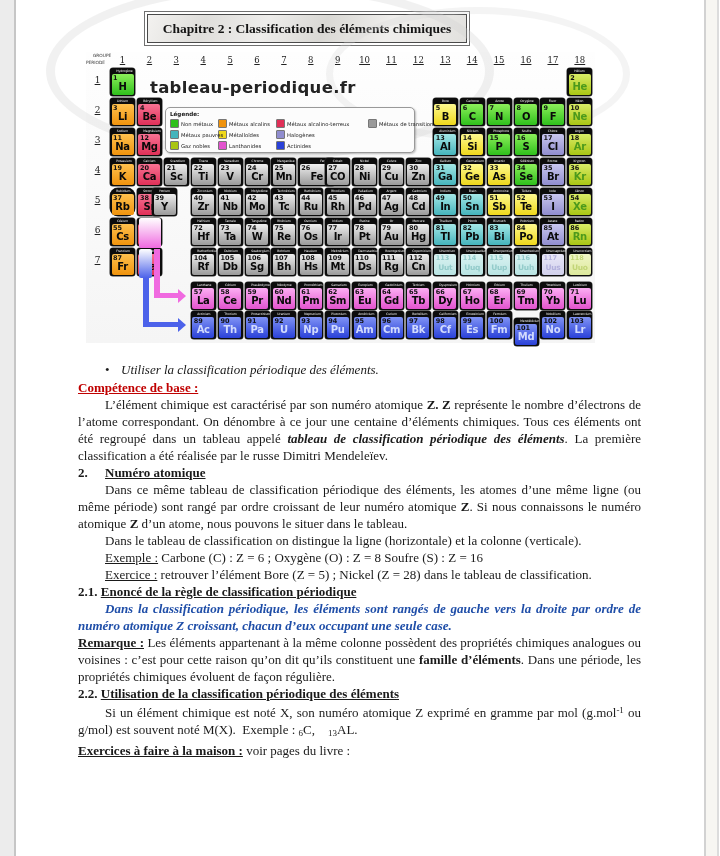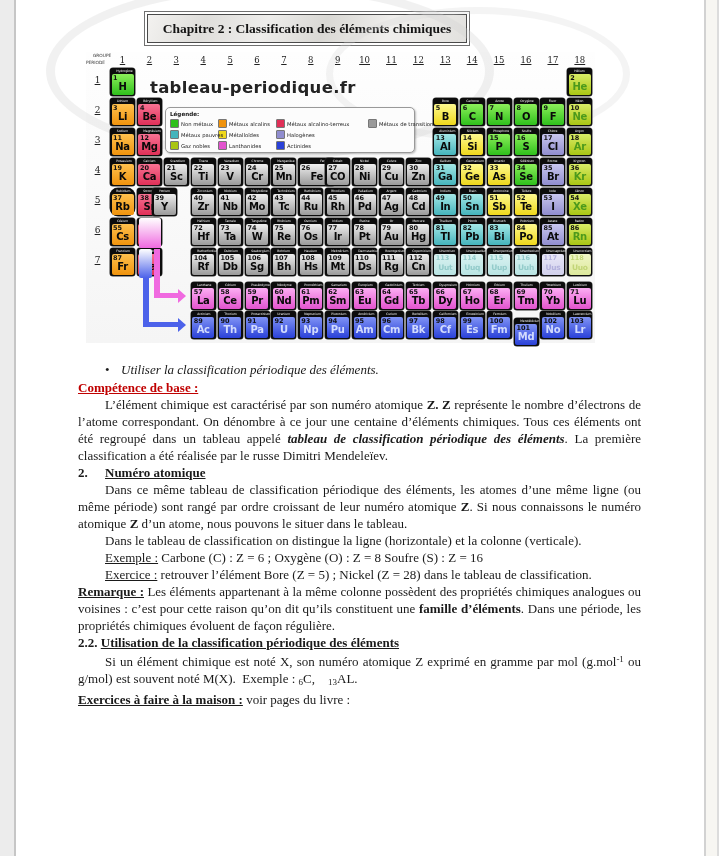--- a/index.html
+++ b/index.html
@@ -1013,17 +1013,19 @@
 
 <div class="doc" id="doc">
     <div class="blk bullet"><span class="bul">•</span><span class="i">Utiliser la classification périodique des éléments.</span></div>
     <div class="blk flush"><span class="b u" style="color: rgb(192, 0, 0);">Compétence de base :</span></div>
     <div class="blk indent"><span>L’élément chimique est caractérisé par son numéro atomique </span><span class="b">Z. Z</span><span> représente le nombre d’électrons de l’atome correspondant. On dénombre à ce jour une centaine d’éléments chimiques. Tous ces éléments ont été regroupé dans un tableau appelé </span><span class="b i">tableau de classification périodique des éléments</span><span>. La première classification a été réalisée par le russe Dimitri Mendeleïev.</span></div>
     <div class="blk h1"><span class="hnum">2.</span><span class="b u">Numéro atomique</span></div>
     <div class="blk indent"><span>Dans ce même tableau de classification périodique des éléments, les atomes d’une même ligne (ou même période) sont rangé par ordre croissant de leur numéro atomique </span><span class="b">Z</span><span>. Si nous connaissons le numéro atomique </span><span class="b">Z</span><span> d’un atome, nous pouvons le situer dans le tableau.</span></div>
     <div class="blk indent"><span>Dans le tableau de classification on distingue la ligne (horizontale) et la colonne (verticale).</span></div>
     <div class="blk indent"><span class="u">Exemple :</span><span> Carbone (C) : Z = 6 ; Oxygène (O) : Z = 8 Soufre (S) : Z = 16</span></div>
     <div class="blk indent"><span class="u">Exercice :</span><span> retrouver l’élément Bore (Z = 5) ; Nickel (Z = 28) dans le tableau de classification.</span></div>
+    <div class="blk h2"><span class="b">2.1. </span><span class="b u">Enoncé de la règle de classification périodique</span></div>
+    <div class="blk indent"><span class="b i" style="color: rgb(31, 78, 168);">Dans la classification périodique, les éléments sont rangés de gauche vers la droite par ordre de numéro atomique Z croissant, chacun d’eux occupant une seule case.</span></div>
     <div class="blk flushj"><span class="b u">Remarque :</span><span> Les éléments appartenant à la même colonne possèdent des propriétés chimiques analogues ou voisines : c’est pour cette raison qu’on dit qu’ils constituent une </span><span class="b">famille d’éléments</span><span>. Dans une période, les propriétés chimiques évoluent de façon régulière.</span></div>
     <div class="blk h2"><span class="b">2.2. </span><span class="b u">Utilisation de la classification périodique des éléments</span></div>
     <div class="blk indent"><span>Si un élément chimique est noté X, son numéro atomique Z exprimé en gramme par mol (g.mol</span><span class="sup">-1</span><span> ou g/mol) est souvent noté M(X).&nbsp; Exemple : </span><span class="sub">6</span><span>C,&nbsp;&nbsp;&nbsp; </span><span class="sub">13</span><span>AL.</span></div>
     <div class="blk flush"><span class="b u">Exercices à faire à la maison :</span><span> voir pages du livre :</span></div>
   </div>
 
 </body></html>

